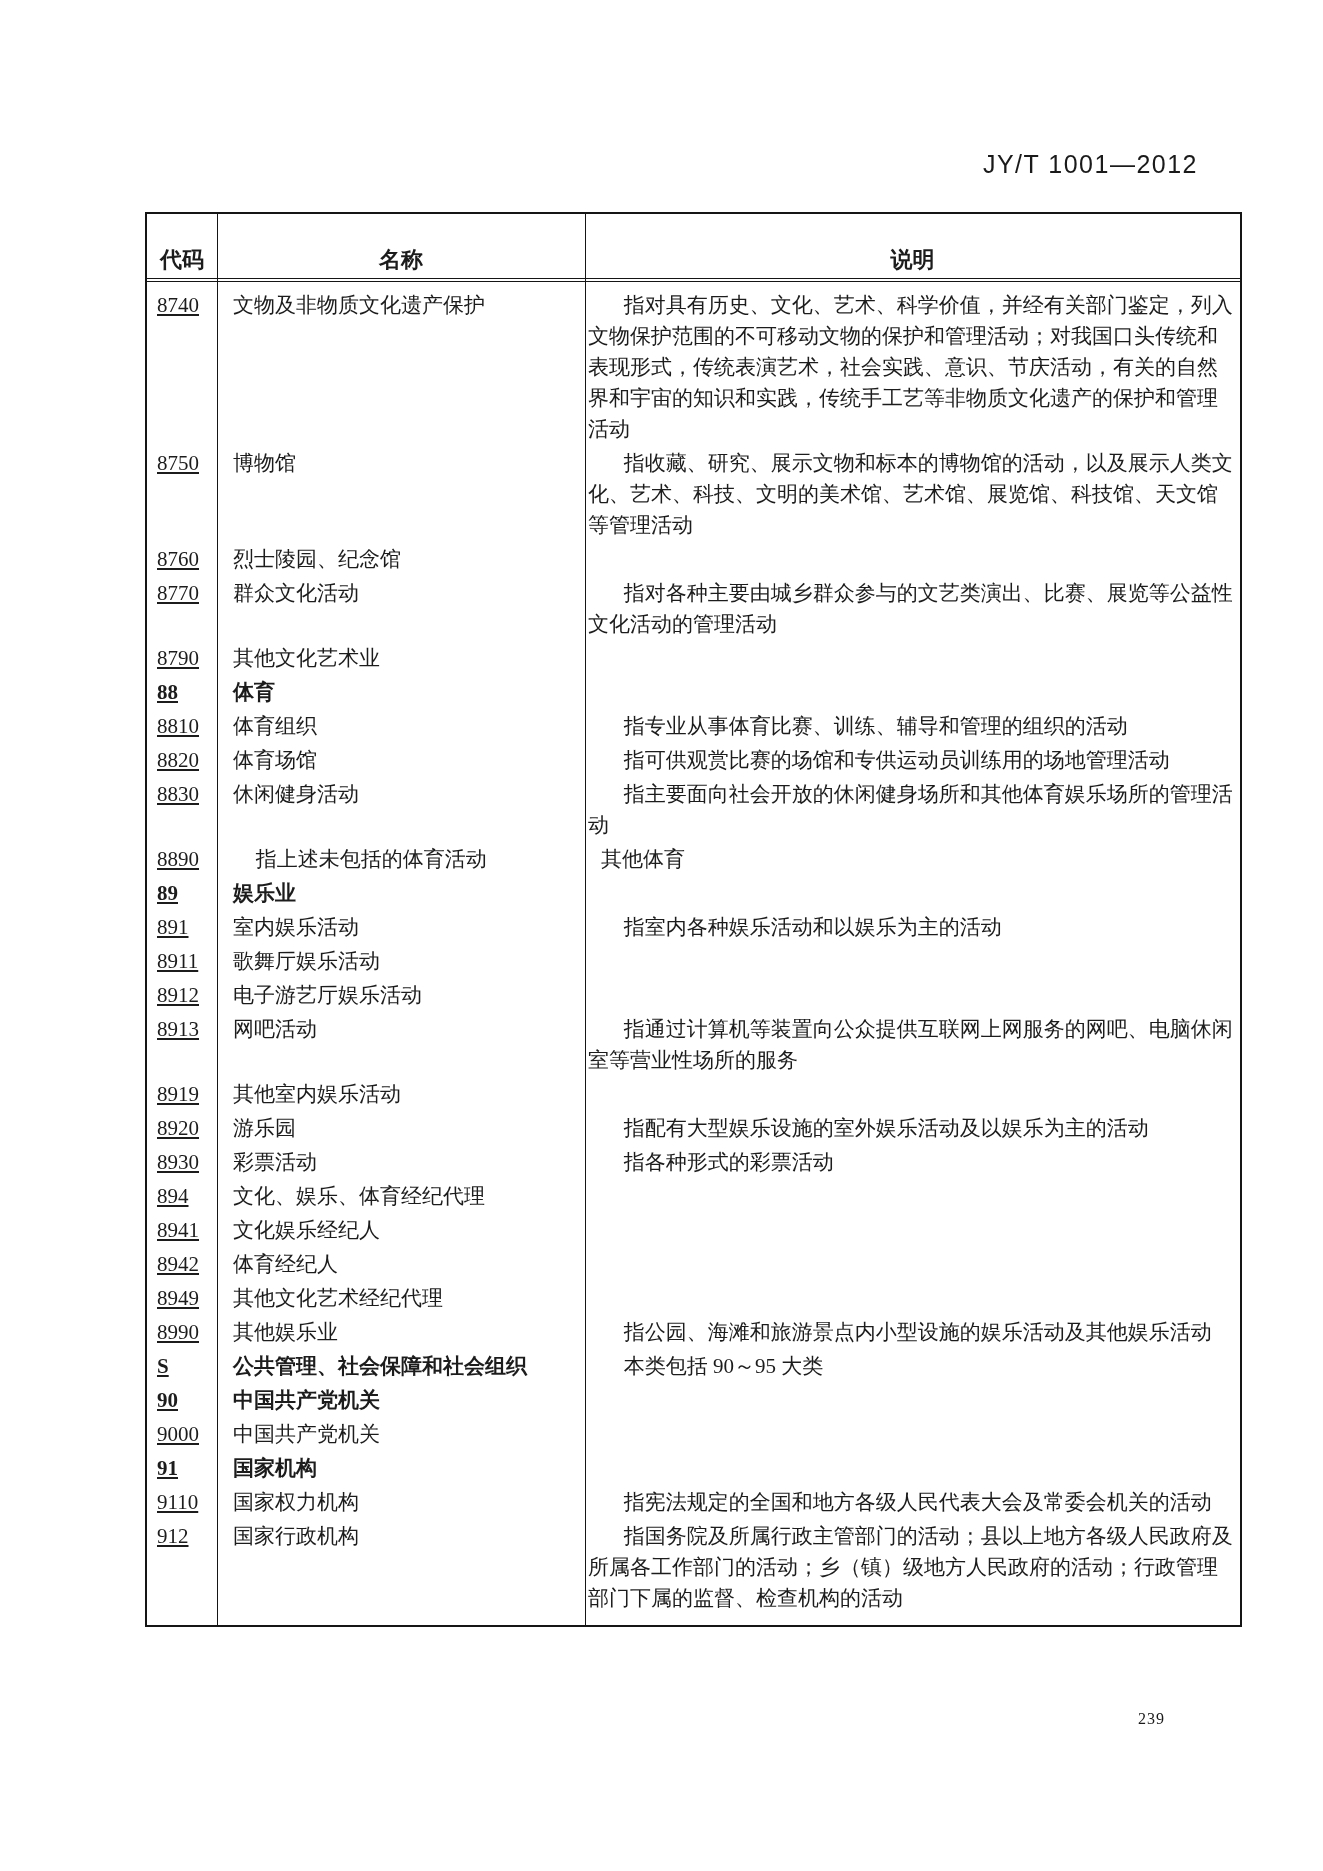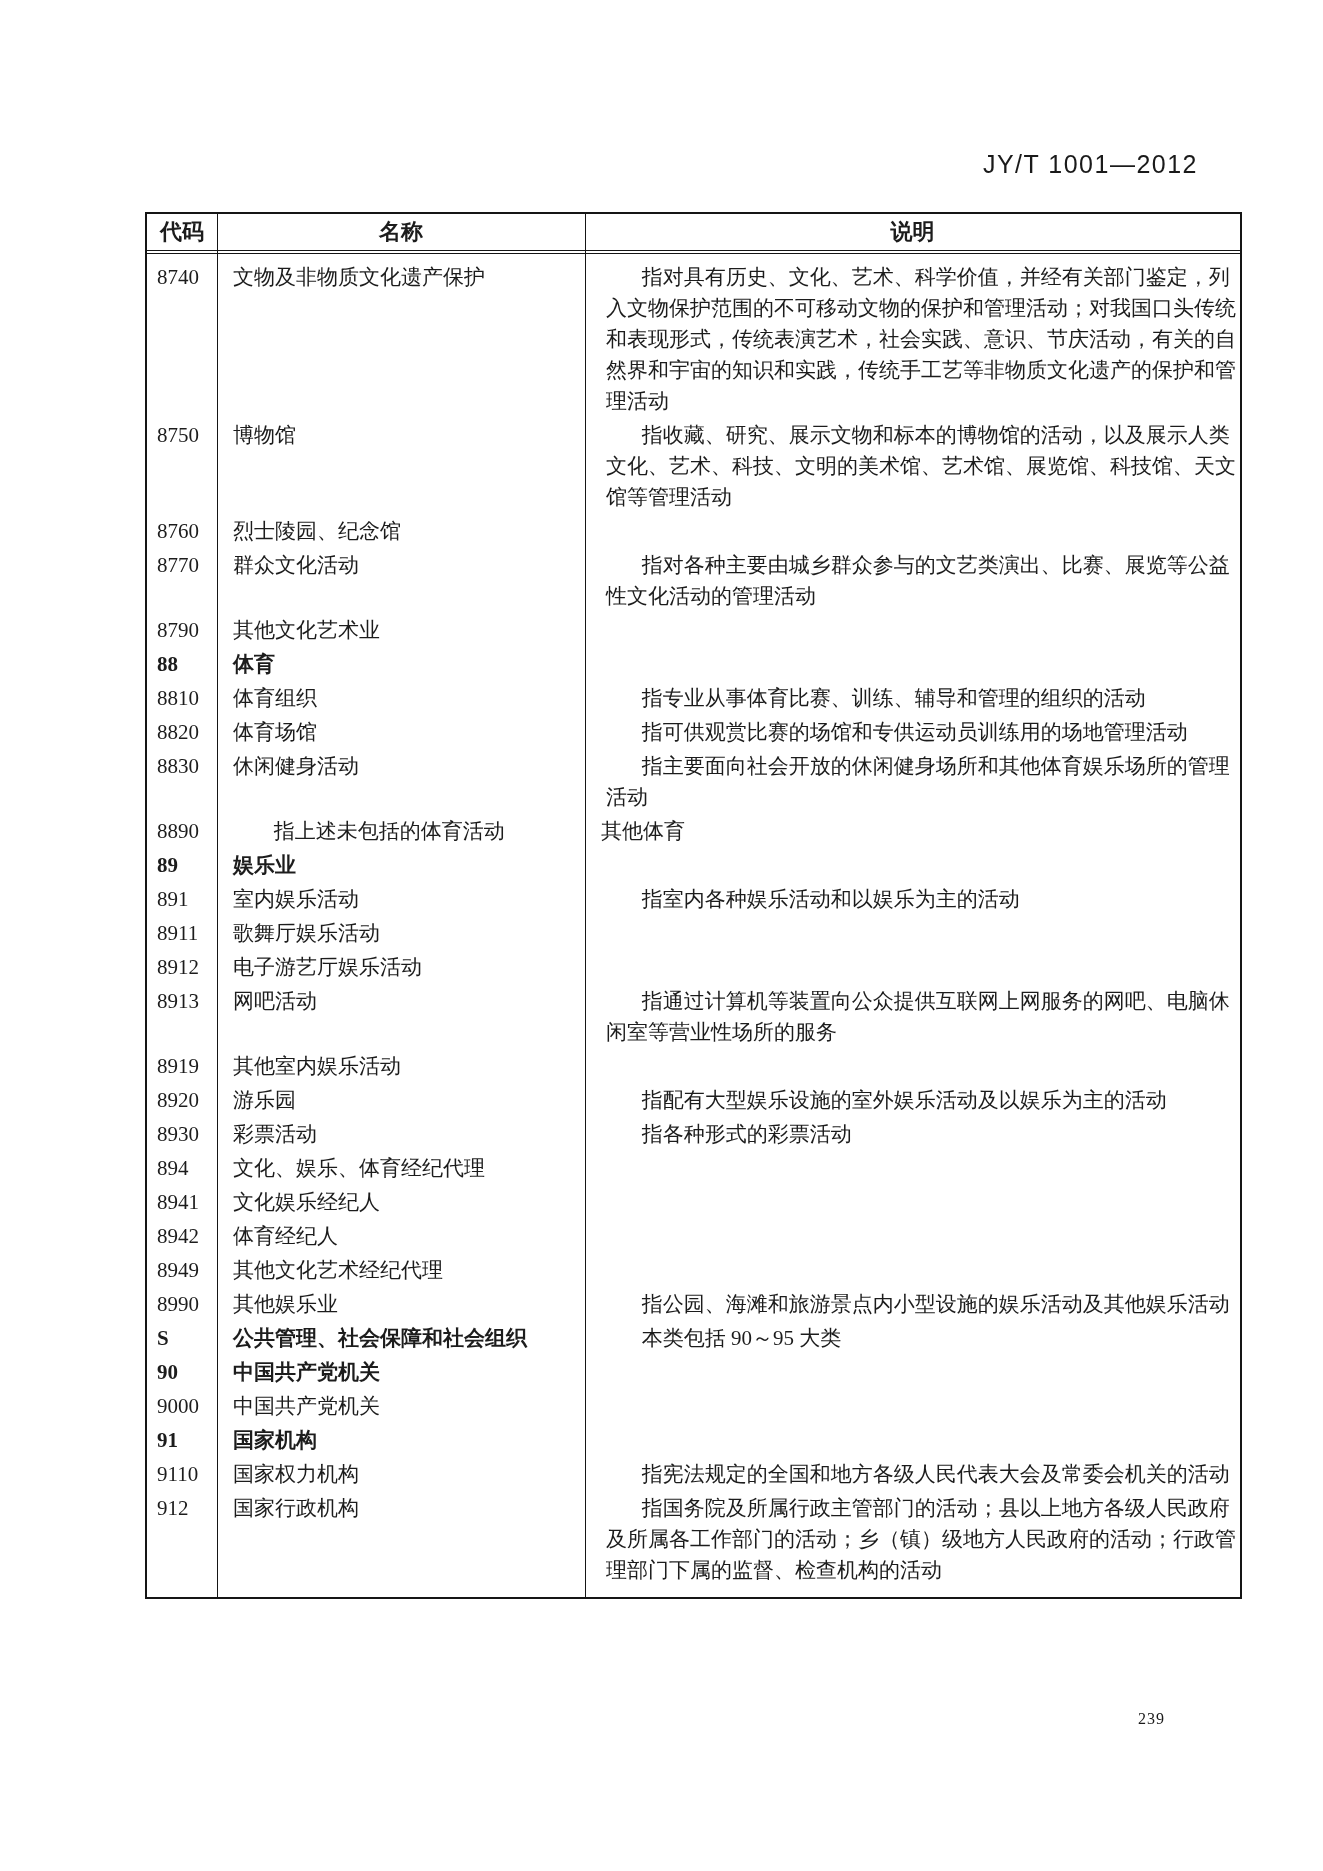--- a/index.html
+++ b/index.html
@@ -19,31 +19,31 @@
   }
   .vline{position:absolute;top:0;bottom:0;width:1px;background:#151515;}
   .vline.v1{left:70px;}
   .vline.v2{left:438px;}
   .thead{
     display:grid;grid-template-columns:70px 368px 655px;
     border-bottom:4px double #151515;
   }
   .thead .hcell{
     text-align:center;font-weight:bold;font-size:22px;
-    line-height:26px;padding:5px 8px;
+    line-height:26px;padding:5px 8px;margin-top:28px;
   }
   .tbody{padding-top:6px;padding-bottom:10px;}
   .row{
     display:grid;grid-template-columns:70px 368px 655px;
     padding:1.5px 0;font-size:21px;line-height:31px;
   }
   .cell{min-height:31px;}
-  .cell.code{padding-left:10px;}
+  .cell.code{padding-left:10px;text-decoration:underline;}
   .cell.name{padding-left:16px;}
-  .cell.desc{padding-left:21px;padding-right:3px;text-indent:1.7em;}
+  .cell.desc{padding-left:3px;padding-right:3px;text-indent:1.7em;}
   .row.bold .code,.row.bold .name{font-weight:bold;}
   .page-number{
     position:absolute;top:1710px;left:1138px;
     font-size:16px;color:#1a1a1a;letter-spacing:1px;
   }
 </style>
 </head>
 <body>
 
 <div class="doc-number">JY/T 1001—2012</div>

